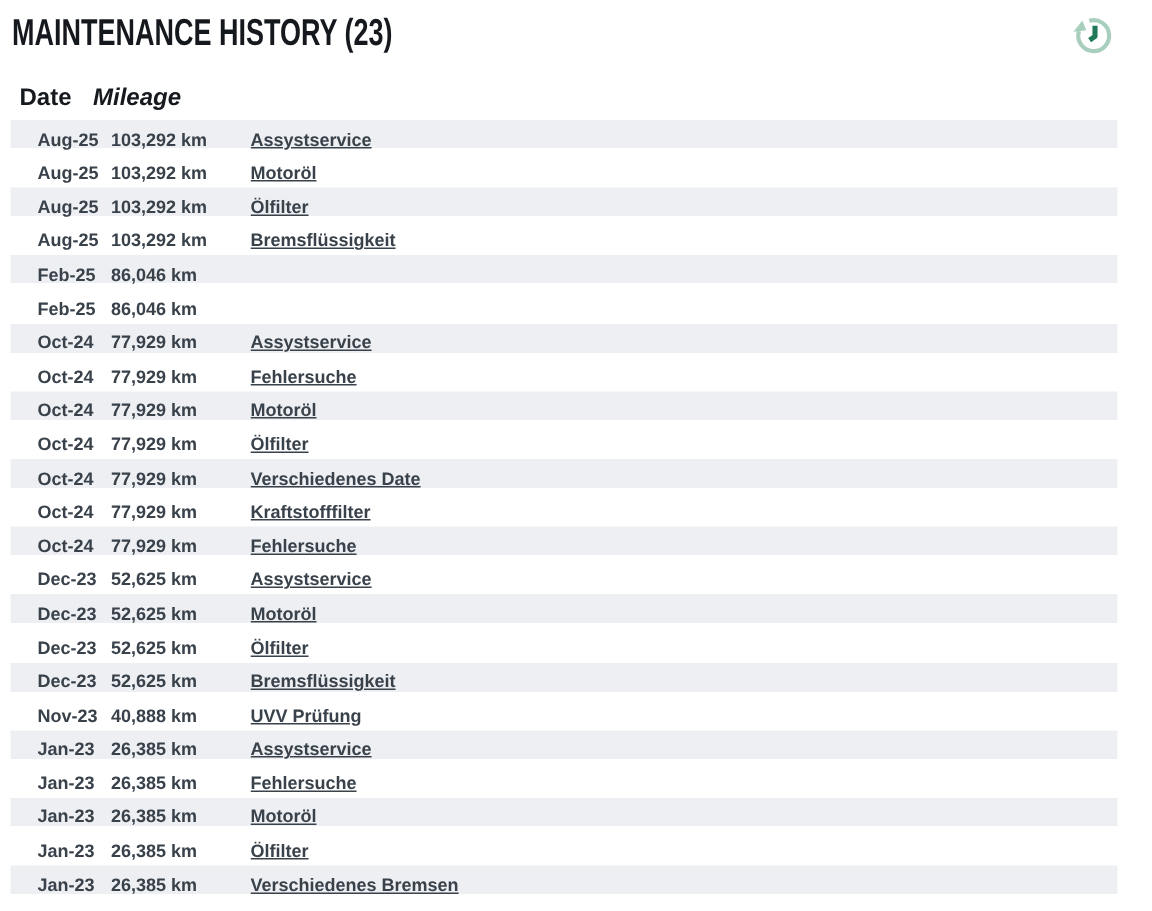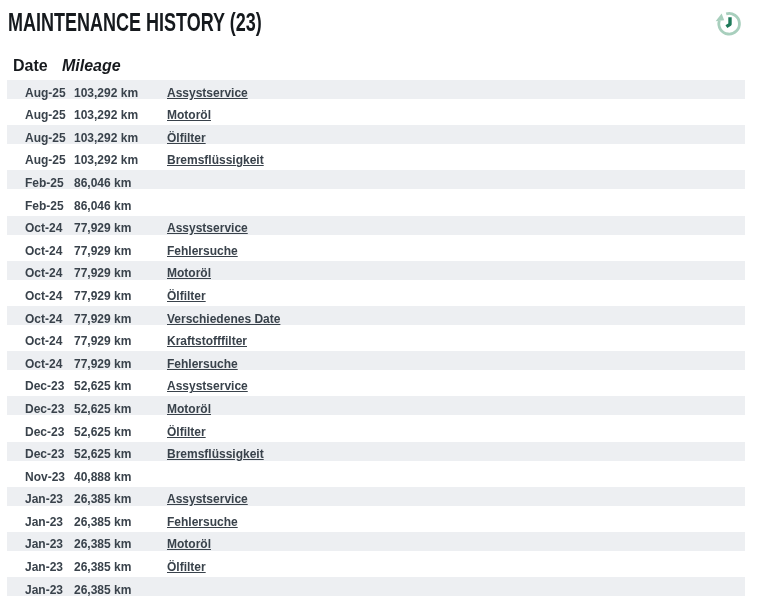--- a/index.html
+++ b/index.html
@@ -170,20 +170,21 @@
 
   <div class="row">
     <span class="c-date">Dec-23</span>
     <span class="c-mileage">52,625 km</span>
     <span class="c-operation">Bremsflüssigkeit</span>
   </div>
 
   <div class="row">
     <span class="c-date">Nov-23</span>
     <span class="c-mileage">40,888 km</span>
+    <span class="c-operation">UVV Prüfung</span>
   </div>
 
   <div class="row">
     <span class="c-date">Jan-23</span>
     <span class="c-mileage">26,385 km</span>
     <span class="c-operation">Assystservice</span>
   </div>
 
   <div class="row">
     <span class="c-date">Jan-23</span>
@@ -199,17 +200,18 @@
 
   <div class="row">
     <span class="c-date">Jan-23</span>
     <span class="c-mileage">26,385 km</span>
     <span class="c-operation">Ölfilter</span>
   </div>
 
   <div class="row">
     <span class="c-date">Jan-23</span>
     <span class="c-mileage">26,385 km</span>
+    <span class="c-operation">Verschiedenes Bremsen</span>
   </div>
 </div>
   </div>
 
 </div>
 
 </body></html>

